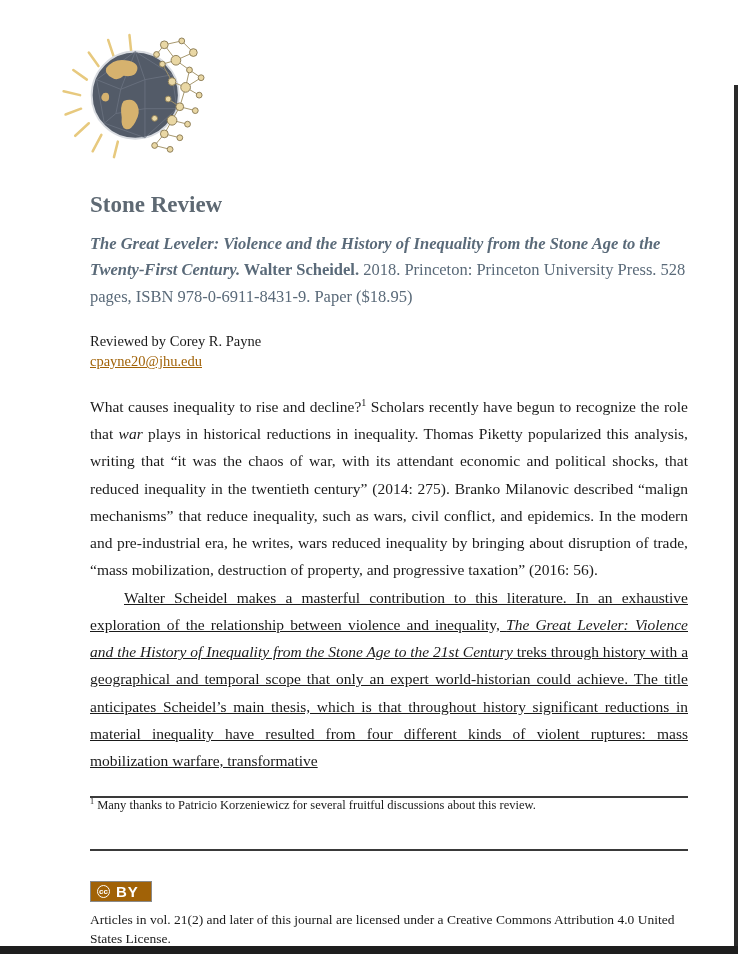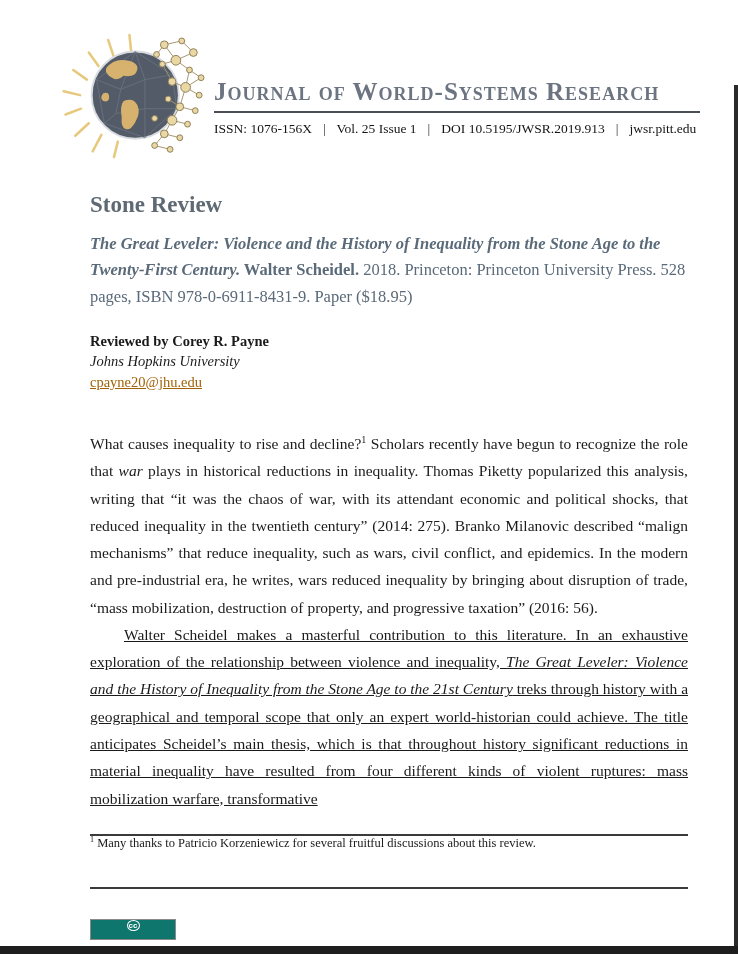--- a/index.html
+++ b/index.html
@@ -25,35 +25,35 @@
   .issn-line { margin-top:8px; font-size:13.5px; color:#141414; white-space:nowrap; }
   .issn-line .sep { margin:0 11px; color:#333; }
 
   
   .main { margin:30px 50px 0 90px; }
   .section-title { font-size:23px; font-weight:bold; color:#5e6973; }
   .citation { margin-top:13px; font-size:16.5px; line-height:1.6; color:#5a6a79; }
   .citation .bt { font-weight:bold; font-style:italic; }
   .citation .au { font-weight:bold;margin-top:27px; }
   .reviewer { margin-top:21px; font-size:14.5px; line-height:1.4; }
-  .reviewer .name { font-weight:bold; }
+  .reviewer .name { font-weight:normal; }
   .reviewer .affil { font-style:italic; }
   .email-link { display:inline-block; font-weight:normal; color:#a16207; text-decoration:underline; cursor:pointer; }
-  .body-para { margin-top:38px; font-size:15.5px; line-height:1.76; text-align:justify; }
+  .body-para { margin-top:21px; font-size:15.5px; line-height:1.76; text-align:justify; }
   .body-para.indent { margin-top:0; text-indent:34px;text-decoration:underline; }
   sup { font-size:0.65em; vertical-align:super; line-height:0; }
 
   .fn-divider { border:0; border-top:2px solid #3a3a3a; margin-top:22px; }
   .footnote { font-size:12.5px; }
   .divider2 { border:0; border-top:2px solid #3a3a3a; margin-top:36px; }
 
   
   .cc-badge {
     margin-top:30px; display:inline-flex; align-items:center; gap:6px;
-    width:86px; height:21px; background:#0f766e; border:1px solid #8a8a8a; padding:0 6px; cursor:pointer;flex-direction:column;
+    width:62px; height:21px; background:#a16207; border:1px solid #8a8a8a; padding:0 6px; cursor:pointer;
   }
   .cc-circ {
     width:13px; height:13px; border:1.5px solid #fff; border-radius:50%;
     color:#fff; font-size:8px; font-weight:bold; display:flex; align-items:center; justify-content:center;
     font-family:"Liberation Sans", sans-serif;
   }
   .cc-by { color:#fff; font-size:15px; font-weight:bold; letter-spacing:1px; font-family:"Liberation Sans", sans-serif; }
   .license-text { margin-top:9px; font-size:13.5px; line-height:1.4; }
 </style>
 </head>
@@ -129,38 +129,30 @@
           <circle cx="120" cy="130" r="4"></circle>
             <circle cx="136" cy="134" r="3"></circle>
             <circle cx="126" cy="146" r="3"></circle>
           <circle cx="110" cy="142" r="3"></circle>
             <circle cx="112" cy="48" r="3"></circle>
             <circle cx="110" cy="114" r="3"></circle>
         </g>
       </svg>
     </div>
 
-    <div class="head-right">
-      <div class="journal-title">Journal of World-Systems Research</div>
-      <hr class="head-rule">
-      <div class="issn-line">
-        <span>ISSN: 1076-156X</span><span class="sep">|</span><span>Vol. 25 Issue 1</span><span class="sep">|</span><span>DOI 10.5195/JWSR.2019.913</span><span class="sep">|</span><span>jwsr.pitt.edu</span>
-      </div>
-    </div>
   </div>
 
   <div class="main">
 
     <div class="section-title">Stone Review</div>
 
     <p class="citation"><span class="bt">The Great Leveler: Violence and the History of Inequality from the Stone Age to the Twenty-First Century.</span><span class="au"> Walter Scheidel.</span><span> 2018. Princeton: Princeton University Press. 528 pages, ISBN 978-0-6911-8431-9. Paper ($18.95)</span></p>
 
     <div class="reviewer">
       <div class="name">Reviewed by Corey R. Payne</div>
-      <div class="affil">Johns Hopkins University</div>
       <a class="email-link">cpayne20@jhu.edu</a>
     </div>
 
     <p class="body-para"><span>What causes inequality to rise and decline?</span><sup>1</sup><span> Scholars recently have begun to recognize the role that </span><i>war</i><span> plays in historical reductions in inequality. Thomas Piketty popularized this analysis, writing that “it was the chaos of war, with its attendant economic and political shocks, that reduced inequality in the twentieth century” (2014: 275). Branko Milanovic described “malign mechanisms” that reduce inequality, such as wars, civil conflict, and epidemics. In the modern and pre-industrial era, he writes, wars reduced inequality by bringing about disruption of trade, “mass mobilization, destruction of property, and progressive taxation” (2016: 56).</span></p>
 
     <p class="body-para indent"><span>Walter Scheidel makes a masterful contribution to this literature. In an exhaustive exploration of the relationship between violence and inequality, </span><i>The Great Leveler: Violence and the History of Inequality from the Stone Age to the 21st Century</i><span> treks through history with a geographical and temporal scope that only an expert world-historian could achieve. The title anticipates Scheidel’s main thesis, which is that throughout history significant reductions in material inequality have resulted from four different kinds of violent ruptures: mass mobilization warfare, transformative</span></p>
 
     <hr class="fn-divider">
 
     <p class="footnote"><sup>1</sup><span> Many thanks to Patricio Korzeniewicz for several fruitful discussions about this review.</span></p>

